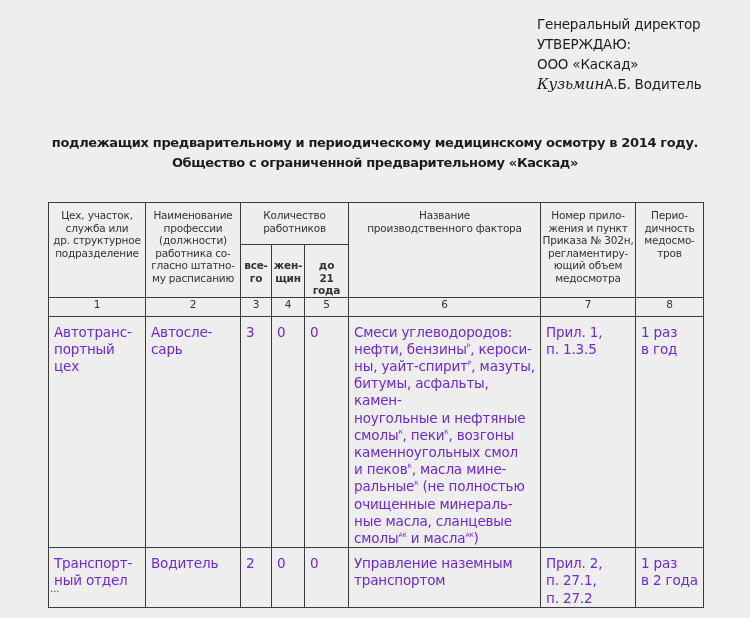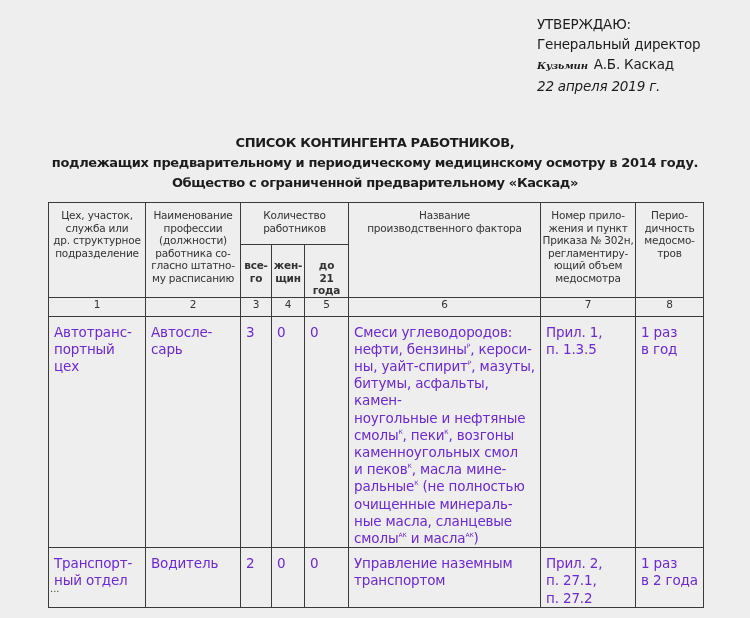--- a/index.html
+++ b/index.html
@@ -20,23 +20,22 @@
       left: 537px;
       top: 14px;
       font-size: 13.5px;
       line-height: 20px;
       letter-spacing: -0.2px;
     }
     .approval .sig-line { white-space: nowrap; }
     .approval .signature {
       font-family: "DejaVu Serif", "Liberation Serif", serif;
       font-style: italic;
-      font-weight: bold;
-      font-size: 10px;
-      margin-right: 6px;
+      font-weight: normal;
+      font-size: 15px;
     }
     .approval .date {
       font-style: italic;
     }
     .title-block {
       position: absolute;
       left: 0;
       width: 750px;
       top: 133px;
       text-align: center;
@@ -95,30 +94,29 @@
       left: 50px;
       top: 583px;
       font-size: 10px;
       color: #444;
     }
   </style>
 </head>
 <body>
 
 <div class="approval">
+  <div>Генеральный директор</div>
   <div>УТВЕРЖДАЮ:</div>
-  <div>Генеральный директор</div>
+  <div>ООО «Каскад»</div>
   <div class="sig-line">
-    <span class="signature">Кузьмин</span><span>А.Б. Каскад</span>
+    <span class="signature">Кузьмин</span><span>А.Б. Водитель</span>
   </div>
-  <div class="date">22 апреля 2019 г.</div>
 </div>
 
 <div class="title-block">
-  <div>СПИСОК КОНТИНГЕНТА РАБОТНИКОВ,</div>
   <div>подлежащих предварительному и периодическому медицинскому осмотру в 2014 году.</div>
   <div>Общество с ограниченной предварительному «Каскад»</div>
 </div>
 
 <table class="contingent">
   <colgroup>
     <col style="width:97px">
     <col style="width:95px">
     <col style="width:31px">
     <col style="width:33px">

